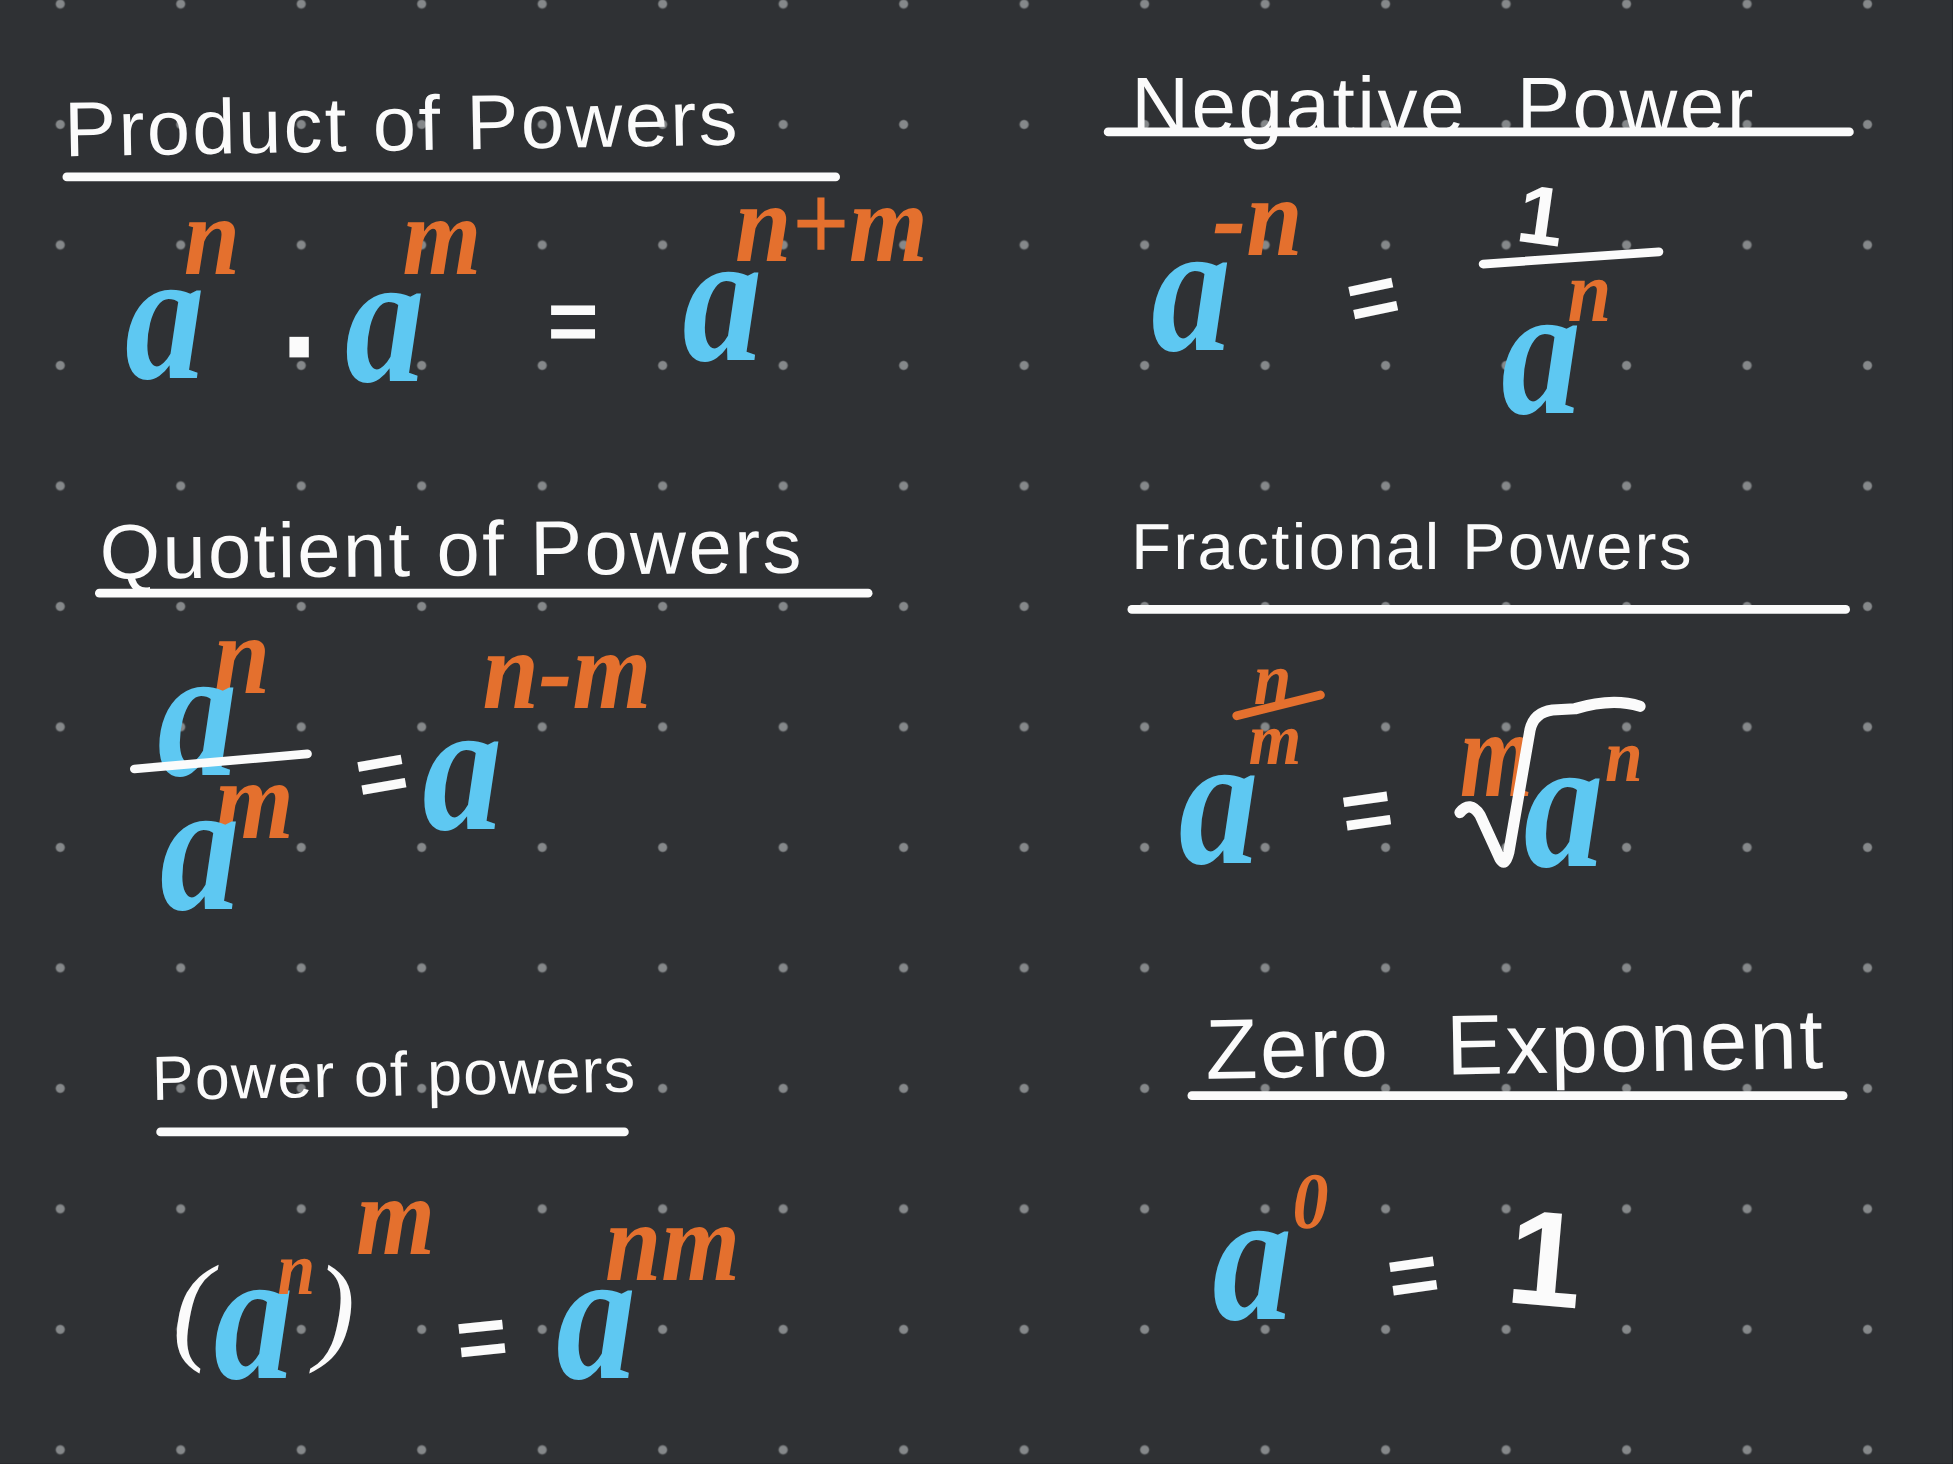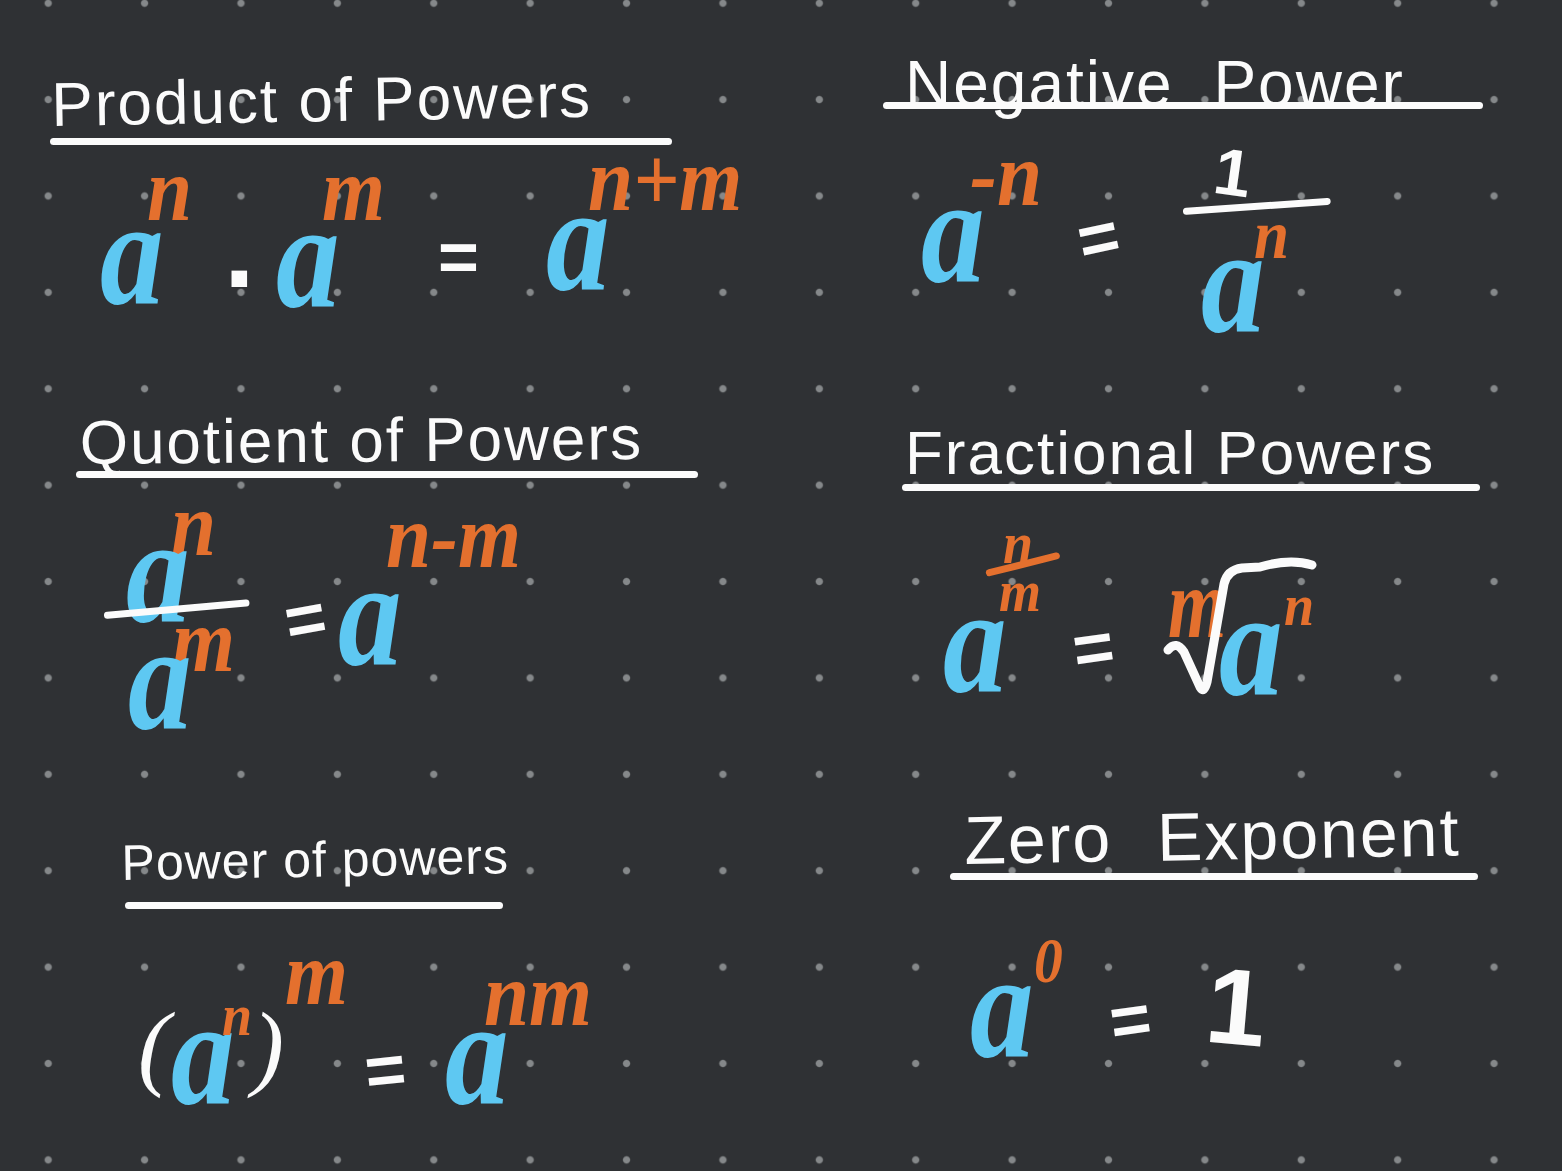--- a/index.html
+++ b/index.html
@@ -68,21 +68,21 @@
     <span class="abs b" style="left:126px; top:484px;">a</span>
     <div class="bar" style="left:104px; top:612px; width:146px; transform:rotate(-5deg);"></div>
     <span class="abs e" style="left:172px; top:589px;">m</span>
     <span class="abs b" style="left:128px; top:591px;">a</span>
     <span class="abs eq" style="left:285px; top:579px; transform:rotate(-10deg);">=</span>
     <span class="abs b" style="left:338px; top:527px;">a</span>
     <span class="abs e" style="left:386px; top:485px;">n-m</span>
   </div>
 
   <div class="sec">
-    <div class="abs title" style="left:905px; top:422px; font-size:62px; transform:rotate(0deg);">Fractional Powers</div>
+    <div class="abs title" style="left:905px; top:412px; font-size:52px; transform:rotate(0deg);">Fractional Powers</div>
     <div class="rule" style="left:902px; top:484px; width:578px;"></div>
     <span class="abs e" style="left:1003px; top:509px; font-size:60px;">n</span>
     <div class="bar obar" style="left:986px; top:570px; width:76px; transform:rotate(-14deg);"></div>
     <span class="abs e" style="left:999px; top:557px; font-size:60px;">m</span>
     <span class="abs b" style="left:943px; top:554px;">a</span>
     <span class="abs eq" style="left:1073px; top:608px; transform:rotate(-8deg);">=</span>
     <span class="abs e" style="left:1168px; top:546px; font-size:100px; transform:scaleX(.75);">m</span>
     <svg class="abs" style="left:1160px; top:552px;" width="165" height="155" viewBox="0 0 165 155">
       <path d="M 8 98 Q 16 88 24 100 L 40 135 Q 44 142 47 130 L 64 32 Q 67 18 82 16 L 100 15 Q 130 6 152 13" fill="none" stroke="var(--white)" stroke-width="9" stroke-linecap="round" stroke-linejoin="round"></path>
     </svg>

